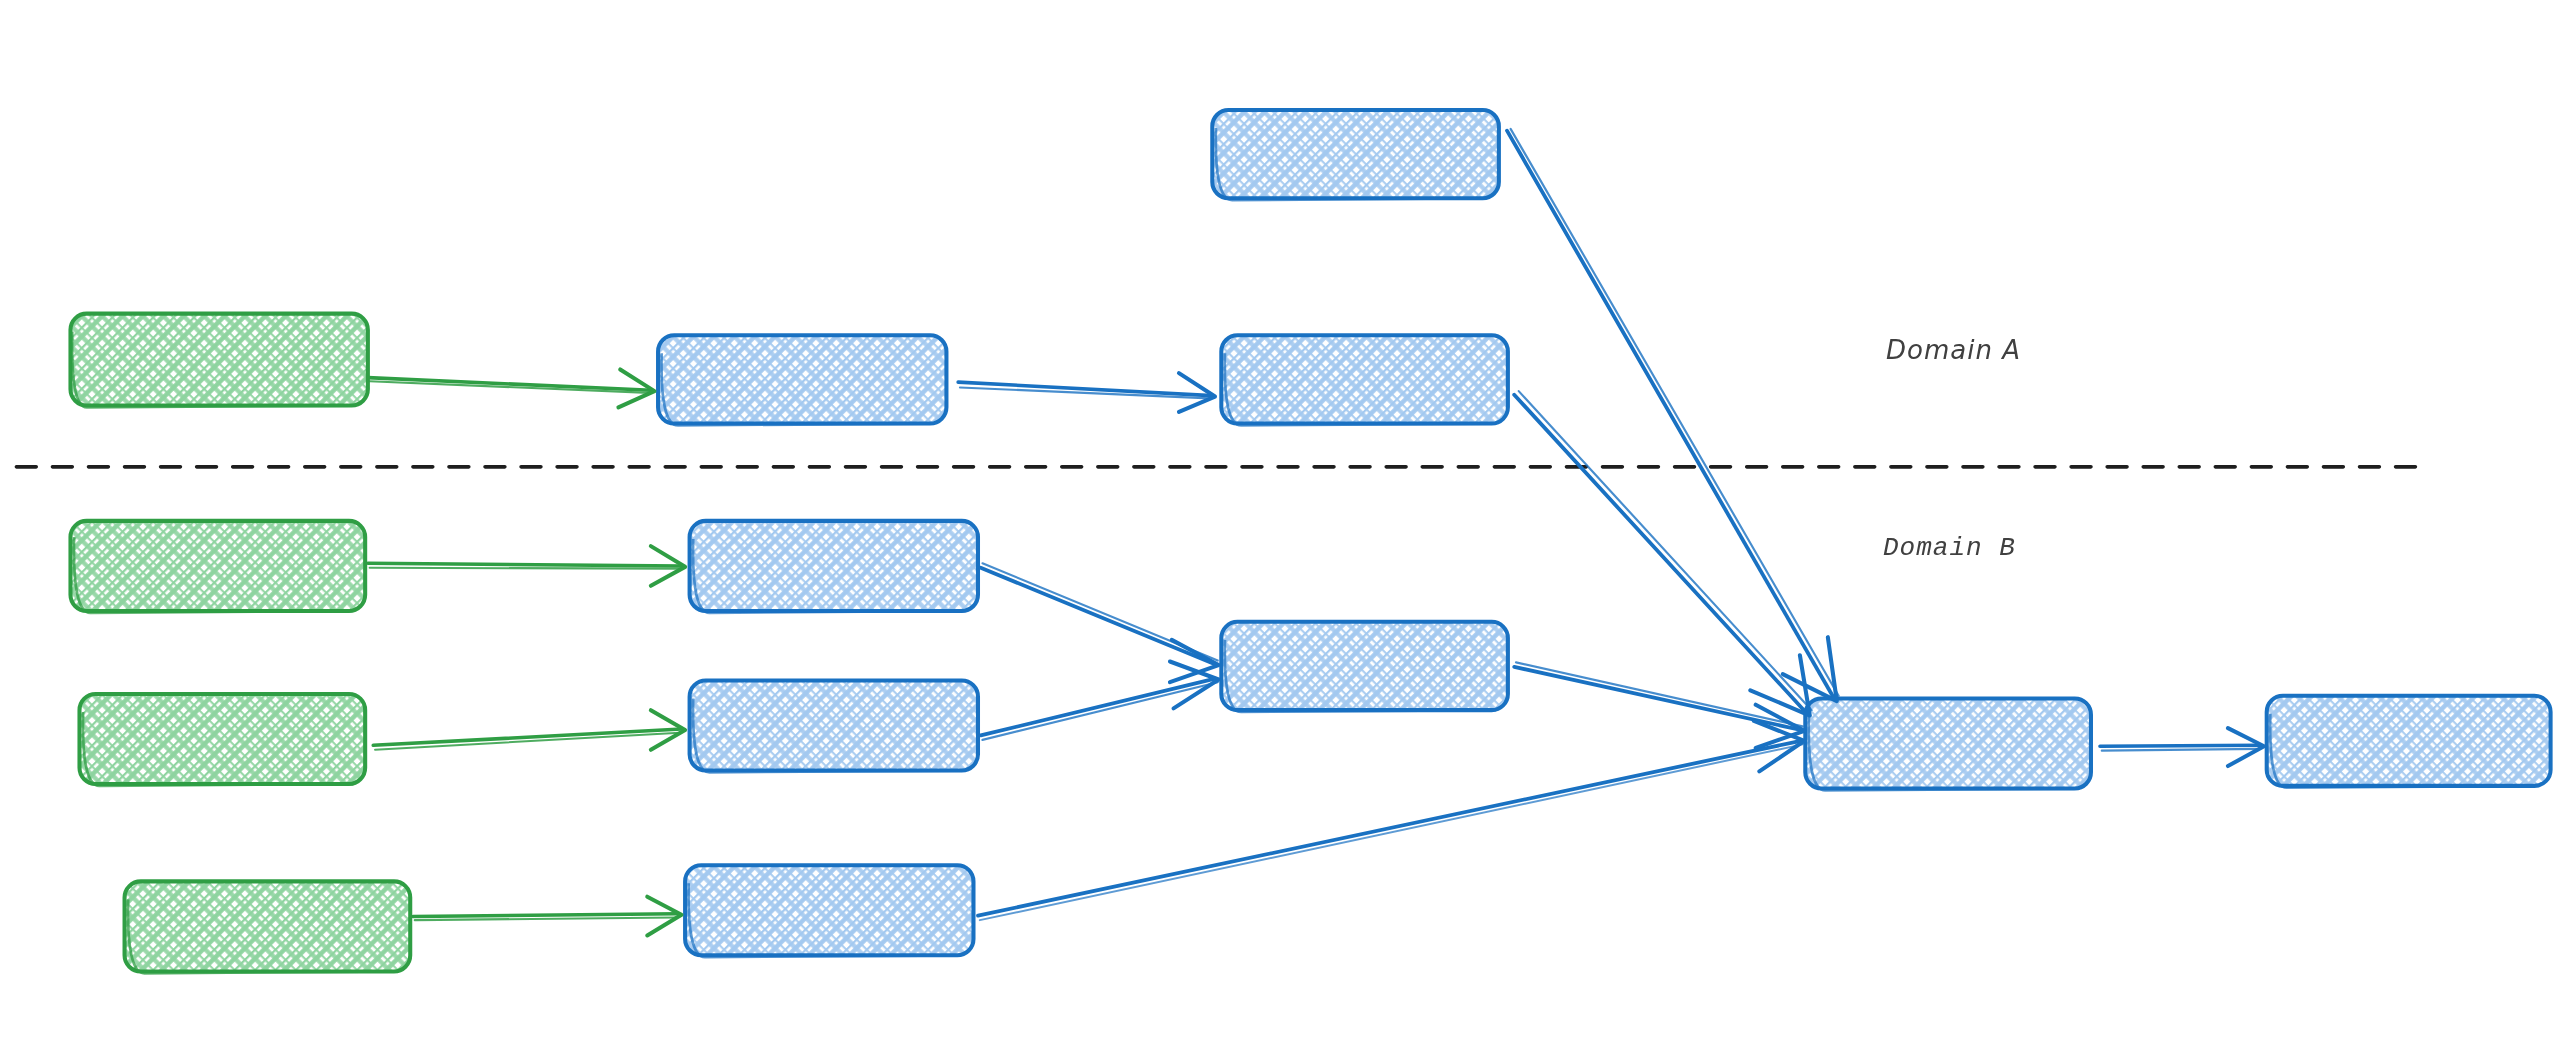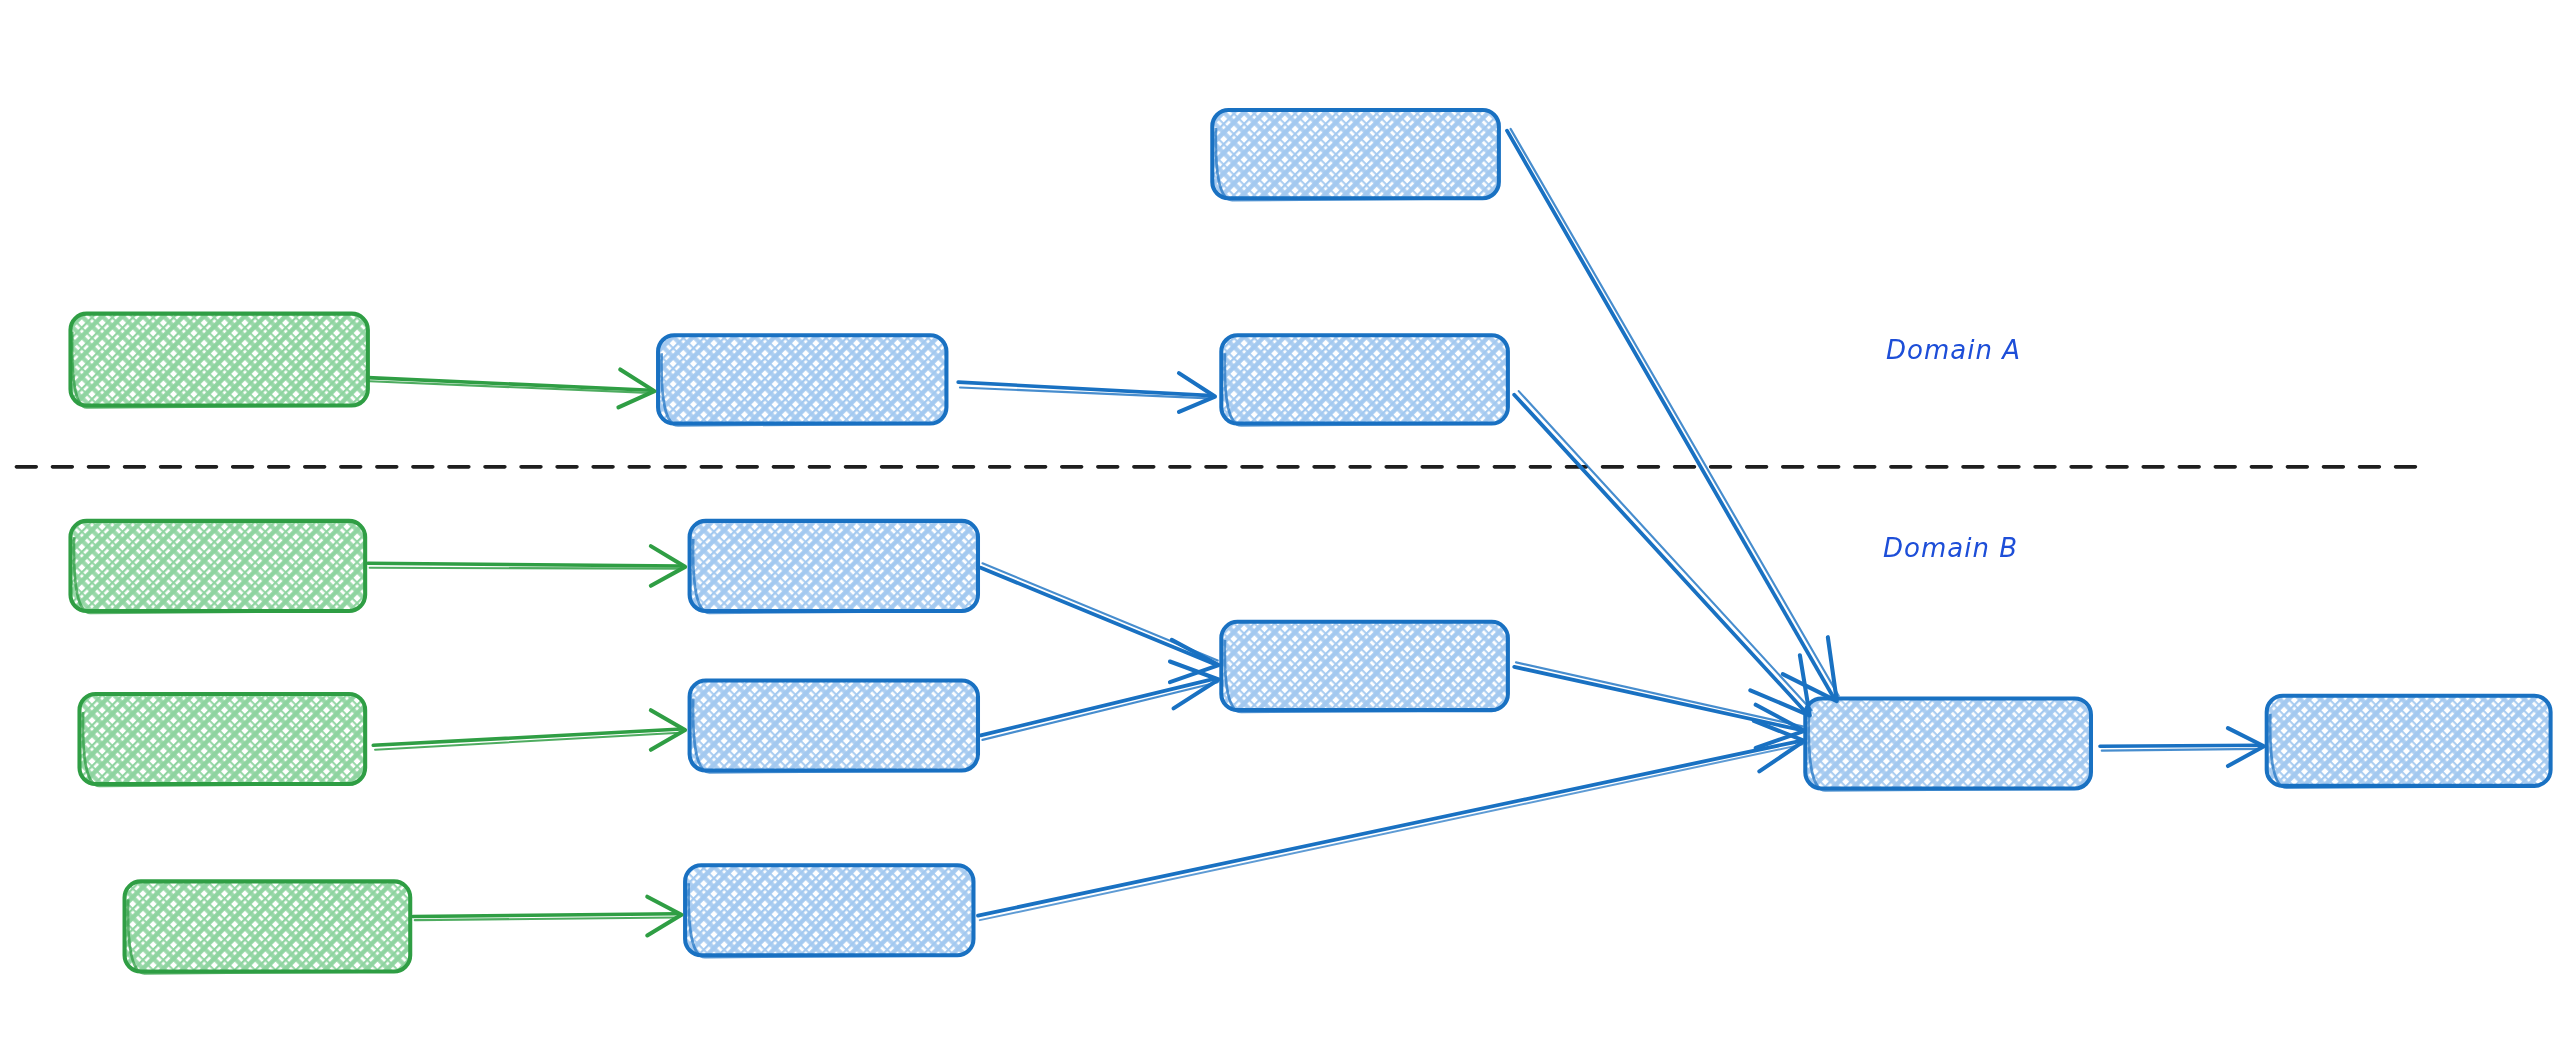--- a/index.html
+++ b/index.html
@@ -9,27 +9,27 @@
     font-family:"DejaVu Sans", sans-serif;
     overflow:hidden;position:relative;
   }
   #canvas{position:absolute;inset:0;width:2576px;height:1049px;}
   .domain-label{
     position:absolute;
     font-family:"DejaVu Sans", sans-serif;
     font-size:26px;
     font-style:italic;
     font-weight:500;
-    color:#1d4ed8;
+    color:#404040;
     letter-spacing:1px;
     white-space:nowrap;
     user-select:none;
   }
   #domain-a-label{left:1886px;top:335px;}
-  #domain-b-label{left:1883px;top:533px;}
+  #domain-b-label{left:1883px;top:533px;font-family:Liberation Mono, monospace;}
 </style>
 </head>
 <body>
 
 <svg id="canvas" viewBox="0 0 2858 1164" xmlns="http://www.w3.org/2000/svg">
   <defs>
     <pattern id="hatch-green" width="16" height="16" patternUnits="userSpaceOnUse" patternTransform="rotate(45)">
       <rect width="16" height="16" fill="#ffffff"></rect>
       <path d="M0 0 V16 M8 0 V16" stroke="#8ed4a0" stroke-width="5"></path>
       <path d="M0 0 H16 M0 8 H16" stroke="#8ed4a0" stroke-width="5" opacity="0.9"></path>

